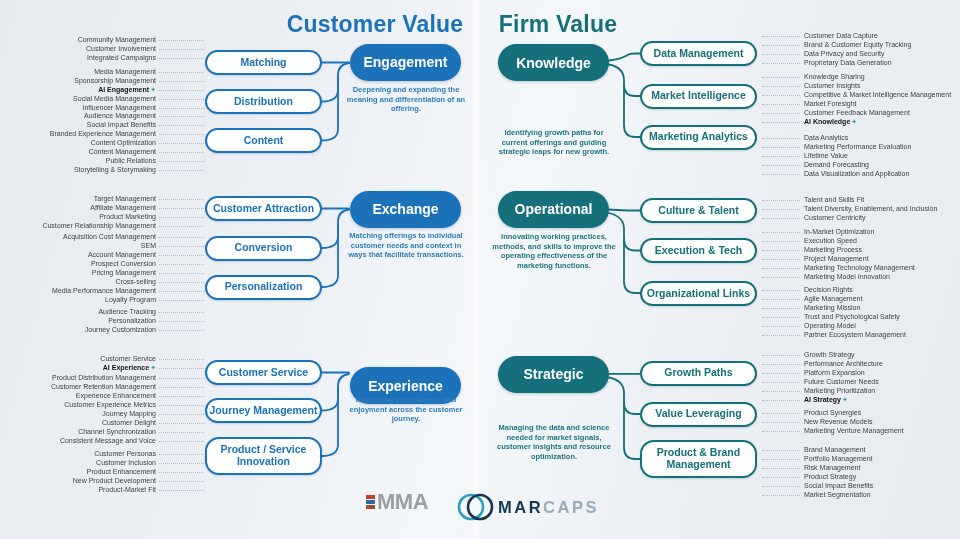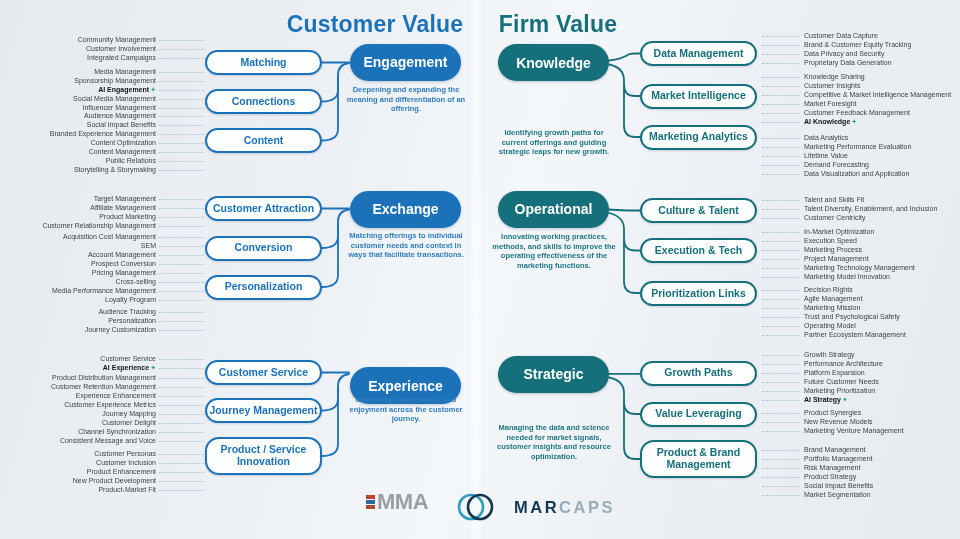--- a/index.html
+++ b/index.html
@@ -35,21 +35,21 @@
   .cluster.right .leaf-label{max-width:152px;}
   .leaf-label.ai{font-weight:bold;color:#101418;}
   .sparkle{color:#27a2a8;font-size:7px;margin-left:1px;}
   .footer-mma{position:absolute;left:366px;top:491px;display:flex;align-items:center;}
   .mma-stripes{display:flex;flex-direction:column;gap:1px;margin-right:2px;}
   .mma-stripes i{width:9px;height:4px;display:block;}
   .mma-stripes i:nth-child(1){background:#c2402f;}
   .mma-stripes i:nth-child(2){background:#2d6ca3;}
   .mma-stripes i:nth-child(3){background:#a94a2d;}
   .mma-text{font-size:22px;font-weight:bold;color:#9b9ea2;line-height:1;letter-spacing:-.5px;}
-  .footer-marcaps{position:absolute;left:456px;top:489px;display:flex;align-items:center;gap:18px;}
+  .footer-marcaps{position:absolute;left:456px;top:489px;display:flex;align-items:center;gap:2px;}
   .marcaps-text{font-size:16.5px;letter-spacing:2.5px;font-weight:bold;color:#14374f;}
   .marcaps-caps{color:#97abb9;}
 </style>
 </head>
 <body>
 
 <div id="canvas">
   <div class="divider"></div>
 
   <svg id="wires" width="960" height="539">
@@ -91,21 +91,21 @@
         </div>
         <div class="leaf">
           <span class="leaf-label">Customer Involvement</span>
           <span class="dots"></span>
         </div>
         <div class="leaf">
           <span class="leaf-label">Integrated Campaigns</span>
           <span class="dots"></span>
         </div>
       </div>
-      <div class="pill sub blue" style="left: 205px; top: 89px; width: 117px; height: 25px;">Connections</div>
+      <div class="pill sub blue" style="left: 205px; top: 89px; width: 117px; height: 25px;">Distribution</div>
       <div class="cluster left" style="left: 28px; top: 68px; width: 176px;">
         <div class="leaf">
           <span class="leaf-label">Media Management</span>
           <span class="dots"></span>
         </div>
         <div class="leaf">
           <span class="leaf-label">Sponsorship Management</span>
           <span class="dots"></span>
         </div>
         <div class="leaf">
@@ -407,21 +407,21 @@
         </div>
         <div class="leaf">
           <span class="dots"></span>
           <span class="leaf-label">Marketing Technology Management</span>
         </div>
         <div class="leaf">
           <span class="dots"></span>
           <span class="leaf-label">Marketing Model Innovation</span>
         </div>
       </div>
-      <div class="pill sub teal" style="left: 640px; top: 281px; width: 117px; height: 25px;">Prioritization Links</div>
+      <div class="pill sub teal" style="left: 640px; top: 281px; width: 117px; height: 25px;">Organizational Links</div>
       <div class="cluster right" style="left: 762px; top: 285.5px; width: 196px;">
         <div class="leaf">
           <span class="dots"></span>
           <span class="leaf-label">Decision Rights</span>
         </div>
         <div class="leaf">
           <span class="dots"></span>
           <span class="leaf-label">Agile Management</span>
         </div>
         <div class="leaf">

